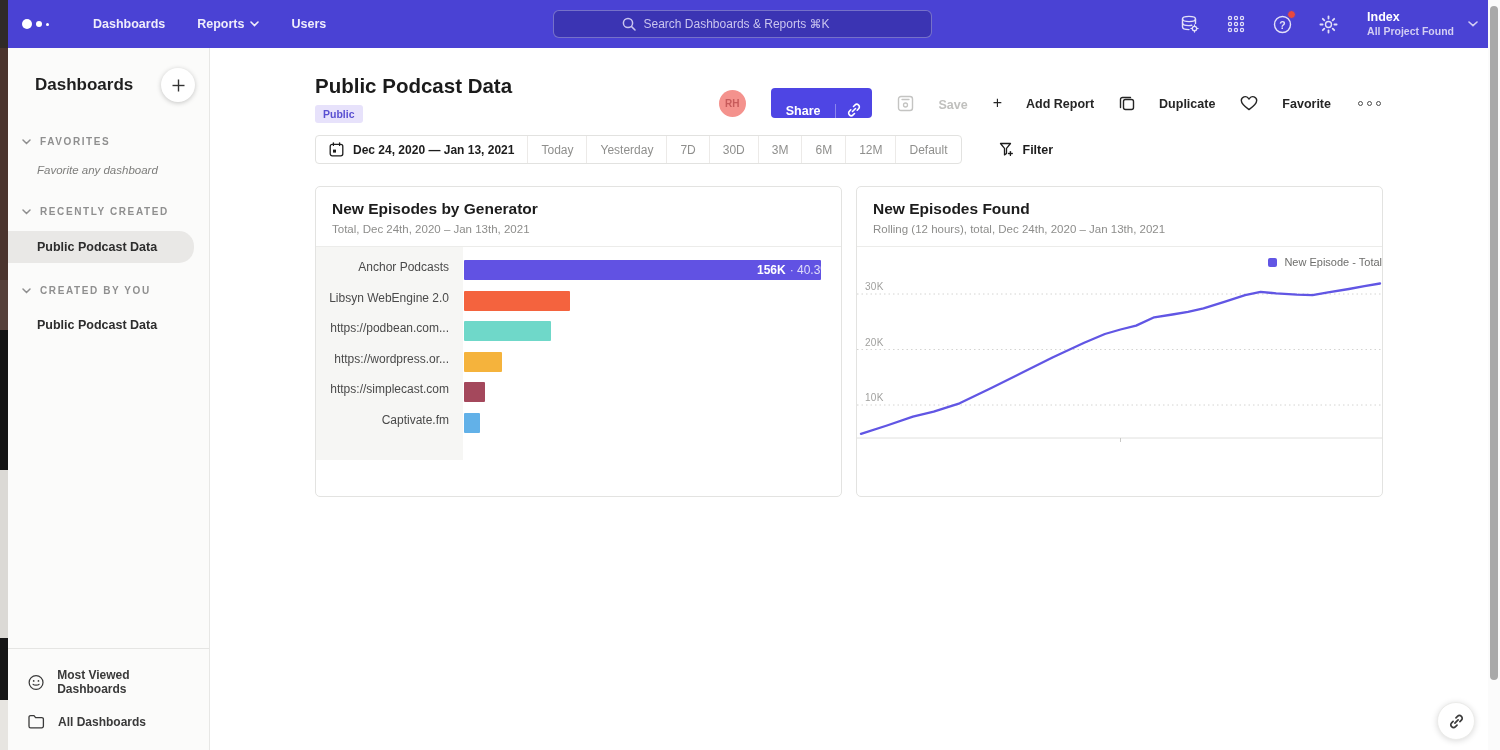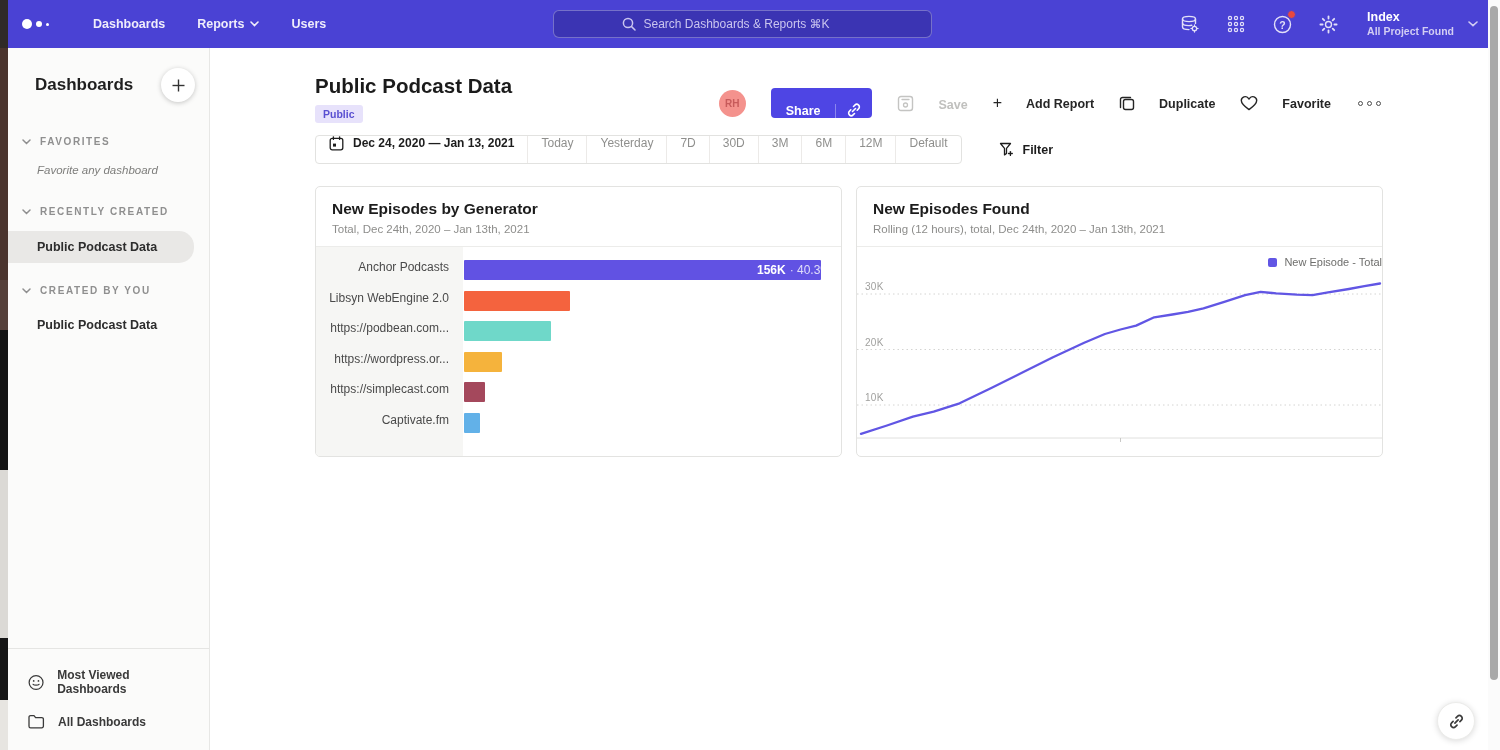--- a/index.html
+++ b/index.html
@@ -80,28 +80,28 @@
   .act { display:flex; align-items:flex-end; gap:24px; font-size:12.5px; font-weight:700; color:#262626; cursor:pointer; }
   .act.disabled { color:#c0c0be; cursor:default; }
   .plus-glyph { font-size:16px; font-weight:500; color:#262626; line-height:1; }
   .more-dots { display:flex; gap:4px; cursor:pointer; padding:4px 2px; }
   .more-dots i { width:5px; height:5px; border-radius:50%; border:1.5px solid #4c4c4c; display:block; }
 
   
   .toolbar { position:absolute; left:105px; top:87px; display:flex; align-items:center; }
   .seg-group { display:flex; align-items:stretch; height:29px; border:1px solid #e2e2e0; border-radius:4px;
     background:#fff; }
-  .seg { display:flex; padding:0 13px; font-size:12px; color:#8f8f8d;
+  .seg { display:flex; align-items:center; padding:0 13px; font-size:12px; color:#8f8f8d;
     border-left:1px solid #eceae8; cursor:pointer; white-space:nowrap; }
   .seg.date { border-left:none; gap:9px; color:#1d1d1d; font-weight:700; }
   .filter-btn { display:flex; align-items:center; gap:9px; margin-left:37px; font-size:12.5px; font-weight:700;
     color:#1d1d1d; cursor:pointer; }
 
   
-  .card { position:absolute; top:138px; width:527px; height:271px; background:#fff;
+  .card { position:absolute; top:138px; width:527px; height:311px; background:#fff;
     border:1px solid #e3e3e1; border-radius:5px; overflow:hidden; }
   .card.c1 { left:105px; } .card.c2 { left:646px; }
   .card-h { padding:13px 16px 11px; border-bottom:1px solid #ececea; }
   .card-title { font-size:15.5px; font-weight:700; color:#1c1c1c; }
   .card-sub { font-size:11.5px; color:#8d8d8b; margin-top:5px; }
 
   
   .bars { position:relative; height:213px; padding-top:13px; }
   .bars::before { content:""; position:absolute; left:0; top:0; width:147px; height:213px; background:#f6f6f4; }
   .bar-row { position:relative; height:30.5px; display:flex; align-items:flex-start; }

